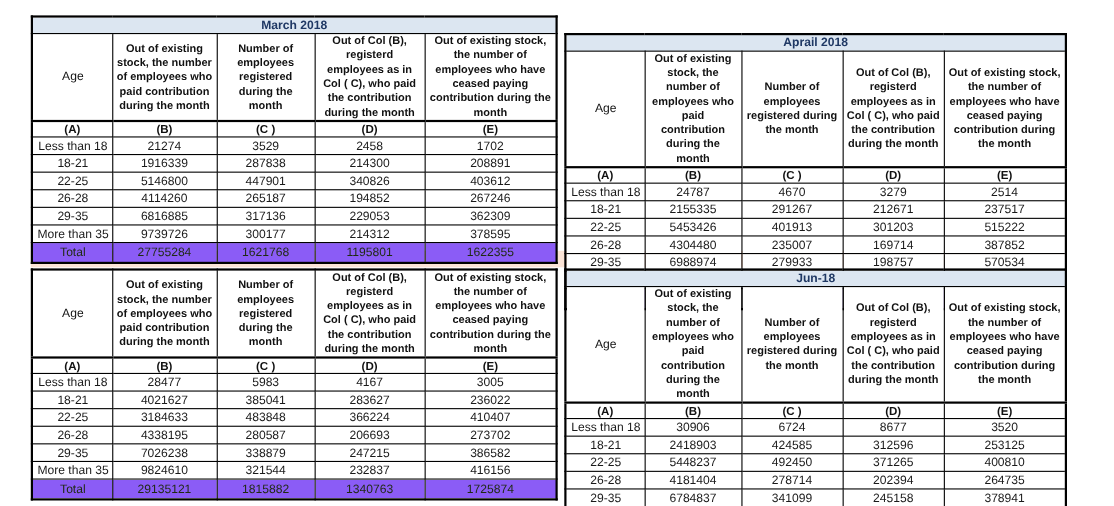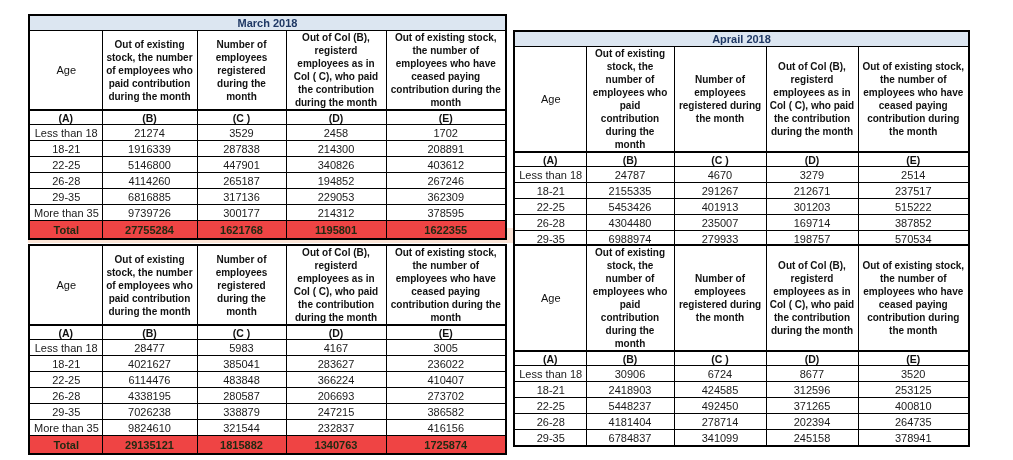--- a/index.html
+++ b/index.html
@@ -26,21 +26,21 @@
     height:13px;background:#fff;color:#111;
     font-size:10.5px;font-weight:bold;text-align:center;padding:0 2px;
     border-top:2px solid #000;
   }
   tbody td{
     height:15px;font-size:11px;color:#1a1a1a;
     text-align:center;padding:0 3px;white-space:nowrap;background:#fff;
   }
   tbody td.age{text-align:center;padding-left:4px;}
   tbody tr.total td{
-    height:17px;background:#ef4444;font-weight:bold;color:#1f2a12;
+    height:17px;background:#8b5cf6;font-weight:normal;color:#1f2a12;
   }
   .band{position:absolute;background:#fce4d6;}
 </style>
 </head>
 <body>
 
 <div id="canvas">
 
   <div class="band" style="left:28px;top:228px;width:940px;height:15px;"></div>
 
@@ -243,21 +243,21 @@
           </tr>
           <tr>
             <td class="age">18-21</td>
             <td>4021627</td>
             <td>385041</td>
             <td>283627</td>
             <td>236022</td>
           </tr>
           <tr>
             <td class="age">22-25</td>
-            <td>6114476</td>
+            <td>3184633</td>
             <td>483848</td>
             <td>366224</td>
             <td>410407</td>
           </tr>
           <tr>
             <td class="age">26-28</td>
             <td>4338195</td>
             <td>280587</td>
             <td>206693</td>
             <td>273702</td>
@@ -290,20 +290,23 @@
   <div class="tbl-wrap" style="left:513px;top:244px;width:455px;">
     <table>
       <colgroup>
         <col style="width:72px">
           <col style="width:88px">
           <col style="width:92px">
         <col style="width:92px">
           <col style="width:111px">
       </colgroup>
       <thead>
+        <tr class="title-row">
+          <th colspan="5">Jun-18</th>
+        </tr>
         <tr class="hdr-row">
           <th class="age-hdr">Age</th>
           <th>Out of existing stock, the number of employees who paid contribution during the month</th>
           <th>Number of employees registered during the month</th>
           <th>Out of Col (B), registerd employees as in Col ( C), who paid the contribution during the month</th>
           <th>Out of existing stock, the number of employees who have ceased paying contribution during the month</th>
         </tr>
         <tr class="lbl-row">
           <th>(A)</th>
           <th>(B)</th>

